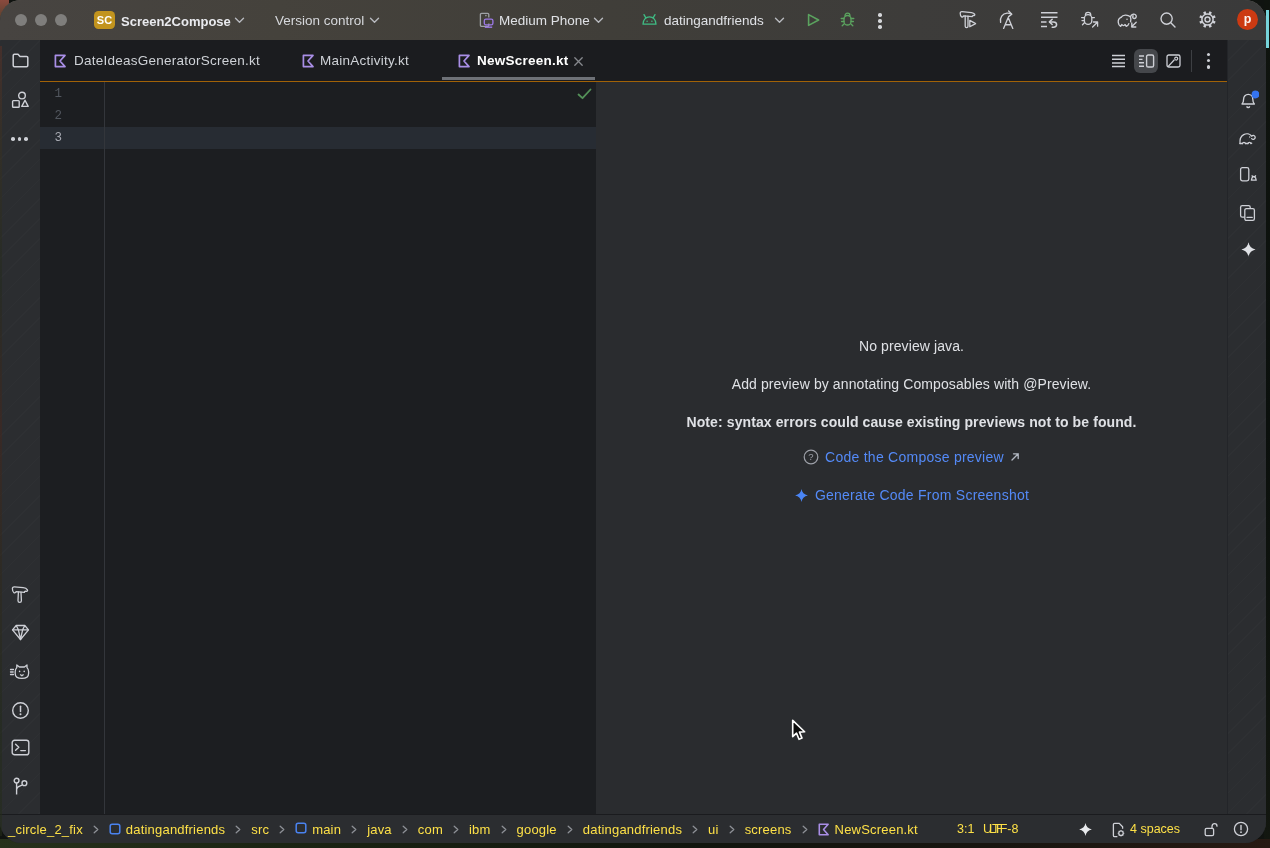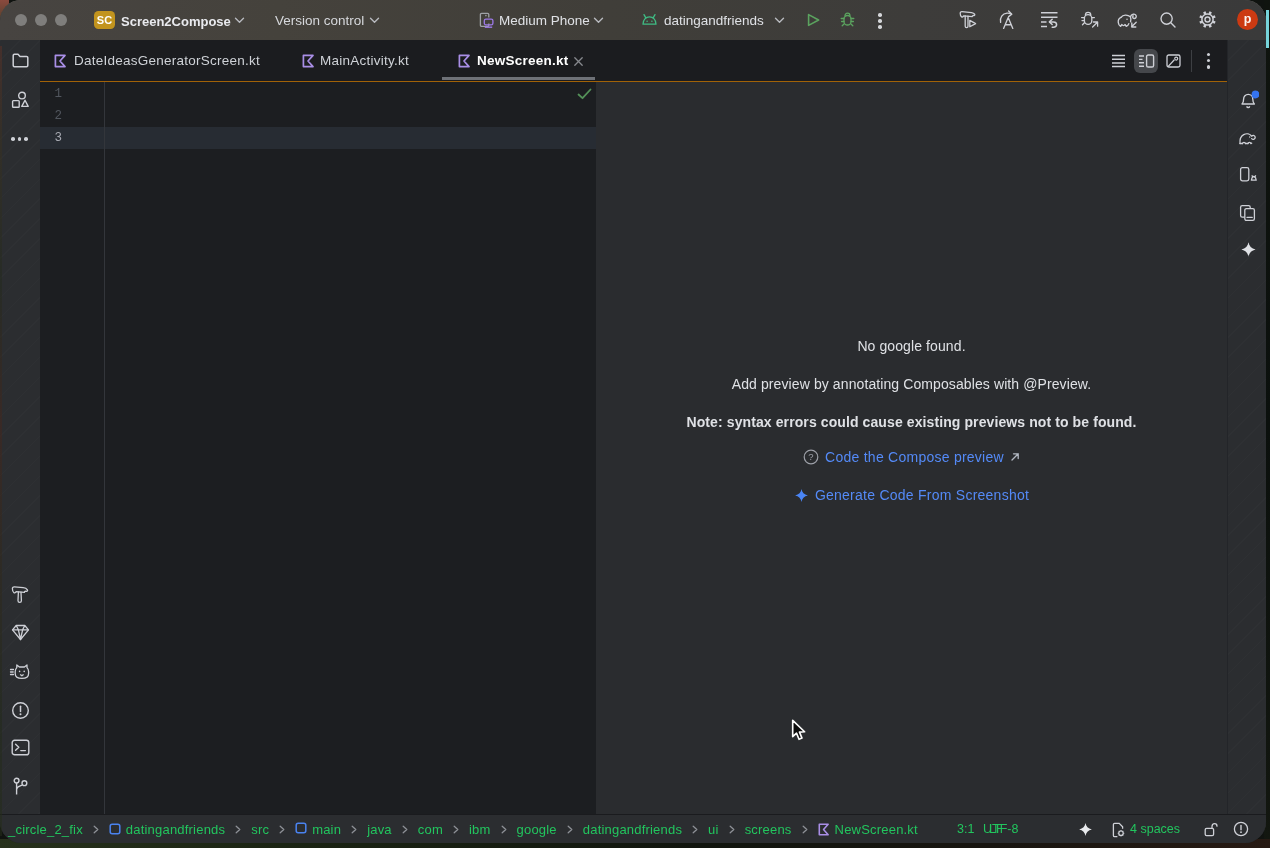--- a/index.html
+++ b/index.html
@@ -26,21 +26,21 @@
   #tab-underline { left:442px; top:77px; width:153px; height:3px; background:#6e7177; position:absolute; }
   #editor { left:40px; top:82px; width:556px; height:732px; background:#1c1e21; position:absolute; }
   #caretrow { left:0px; top:45px; width:556px; height:22px; background:#272c33; position:absolute; }
   #gutterline { left:64px; top:0; width:1px; height:732px; background:#33363b; position:absolute; }
   .lnum { width:24px; text-align:right; position:absolute; left:-2px; font-family:"Liberation Mono", monospace; font-size:12.5px; }
   #code1 { left:67px; top:4.5px; font-family:"Liberation Mono", monospace; font-size:13px; color:#bcbec4; white-space:pre; position:absolute; }
   #preview { left:596px; top:82px; width:631px; height:732px; background:#2a2c2f; color:#dfe1e5; position:absolute; }
   .pvline { width:631px; text-align:center; font-size:14px; letter-spacing:0.1px; position:absolute; left:0; }
   .pvrow { position:absolute; left:0; width:631px; display:flex; justify-content:center; align-items:center; gap:6px; }
   .pvlink { color:#548af7; font-size:14px; }
-  #statusbar { left:0; top:814px; width:1266px; height:29px; background:#2b2d30; border-top:1px solid #1a1b1e; font-size:12.5px; color:#22c55e; position:absolute; }
+  #statusbar { left:0; top:814px; width:1266px; height:29px; background:#2b2d30; border-top:1px solid #1a1b1e; font-size:12.5px; color:#fde047; position:absolute; }
   #crumbs span { font-size:13px; letter-spacing:0.2px; }
   .sb { position:absolute; top:5px; height:18px; line-height:18px; white-space:nowrap; }
   #crumbs { position:absolute; left:8px; top:5px; height:18px; display:flex; align-items:center; gap:10px; white-space:nowrap; }
 </style>
 </head>
 <body>
 <div class="abs" id="wp-left"></div>
 <div class="abs" id="wp-right"></div>
 <div class="abs" id="wp-bottom"></div>
 <div class="abs" id="wp-cyan"></div>
@@ -276,21 +276,21 @@
     <div class="abs" id="caretrow"></div>
     <div class="abs" id="gutterline"></div>
     <div class="lnum" style="top:4.5px;color:#51565e;">1</div>
     <div class="lnum" style="top:26.5px;color:#51565e;">2</div>
     <div class="lnum" style="top:48.5px;color:#a8abb3;">3</div>
     <svg class="ticon" style="left:537px; top:6px; position:absolute;" width="15" height="12" viewBox="0 0 15 12">
       <path d="M1.5 6.5 L5.5 10.2 L13.5 1.5" stroke="#549159" stroke-width="1.8" fill="none" stroke-linecap="round" stroke-linejoin="round"></path>
     </svg>
   </div>
   <div class="abs" id="preview">
-    <div class="pvline" style="top:256px;">No google found.</div>
+    <div class="pvline" style="top:256px;">No preview java.</div>
     <div class="pvline" style="top:294px;">Add preview by annotating Composables with @Preview.</div>
     <div class="pvline" style="top:332px;font-weight:bold;">Note: syntax errors could cause existing previews not to be found.</div>
     <div class="pvrow" style="top:367px;">
       <svg width="16" height="16" viewBox="0 0 16 16">
           <circle cx="8" cy="8" r="6.8" stroke="#9da0a8" stroke-width="1.2" fill="none"></circle>
           <text x="8" y="11.2" text-anchor="middle" font-size="9.5" fill="#9da0a8" font-family="Liberation Sans">?</text>
         </svg>
       <span class="pvlink" style="letter-spacing:0.25px;">Code the Compose preview</span>
       <svg width="10" height="10" viewBox="0 0 10 10">
           <path d="M2 8 L8 2 M3.5 1.8 H8.2 V6.5" stroke="#b3b9c3" stroke-width="1.3" fill="none" stroke-linecap="round"></path>

